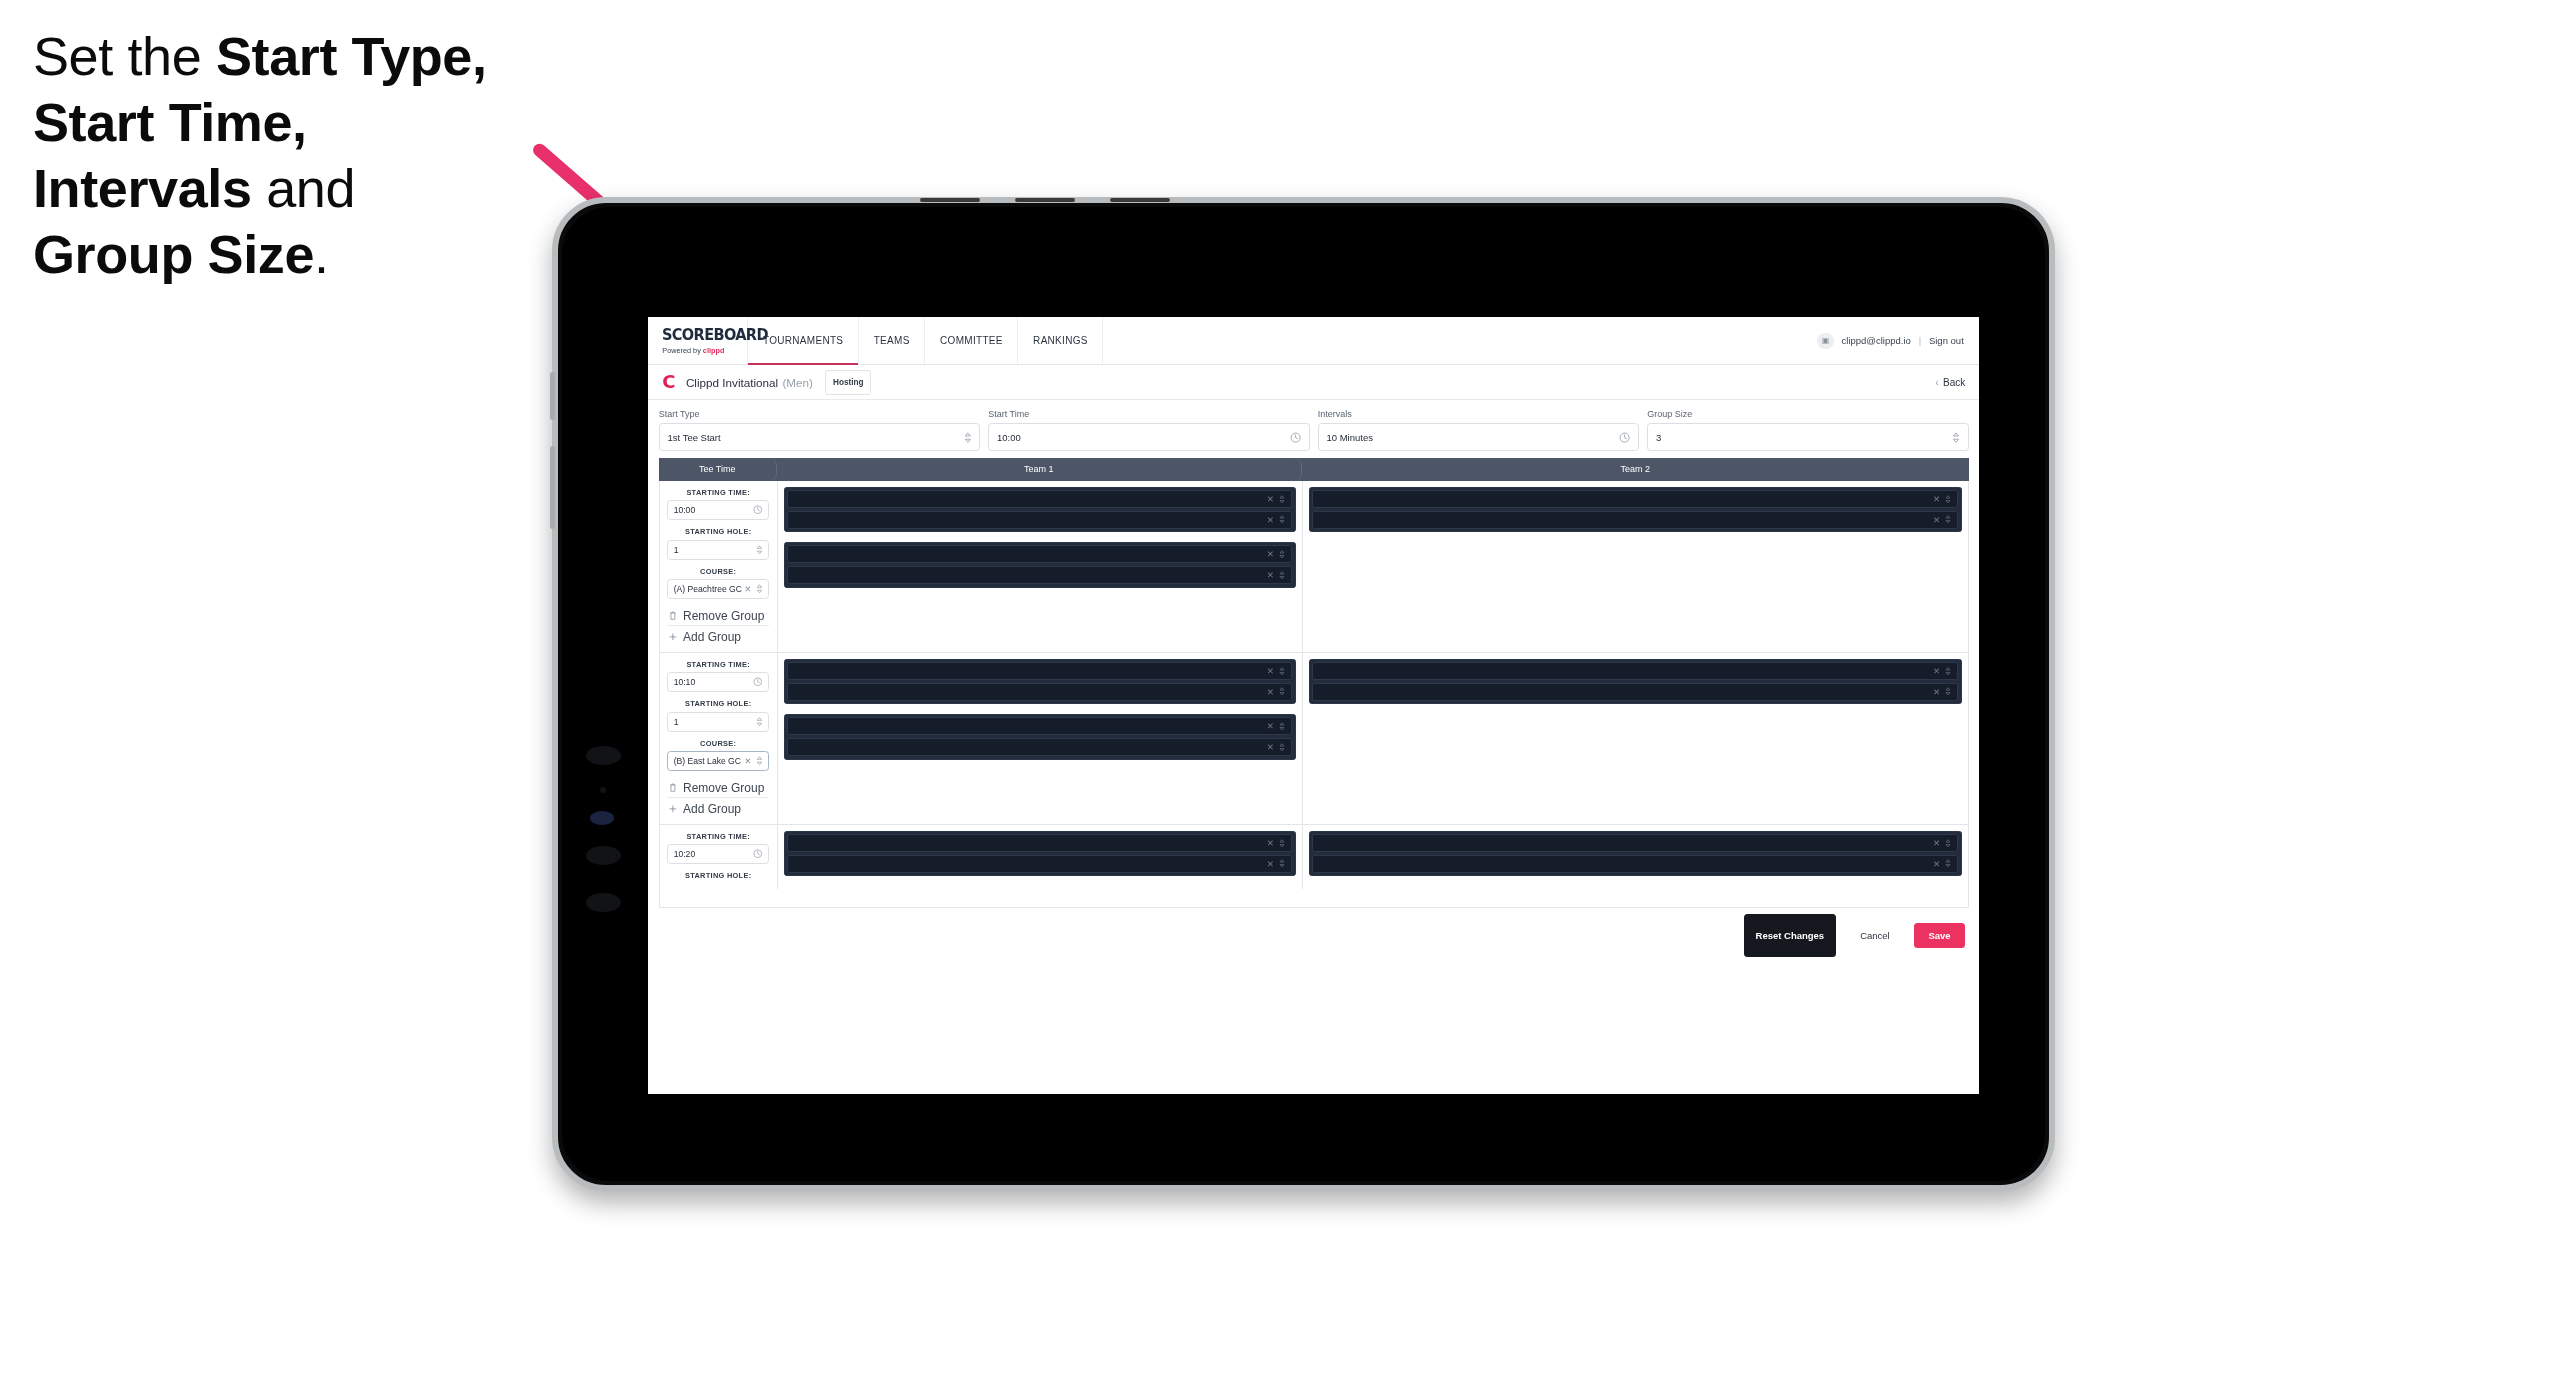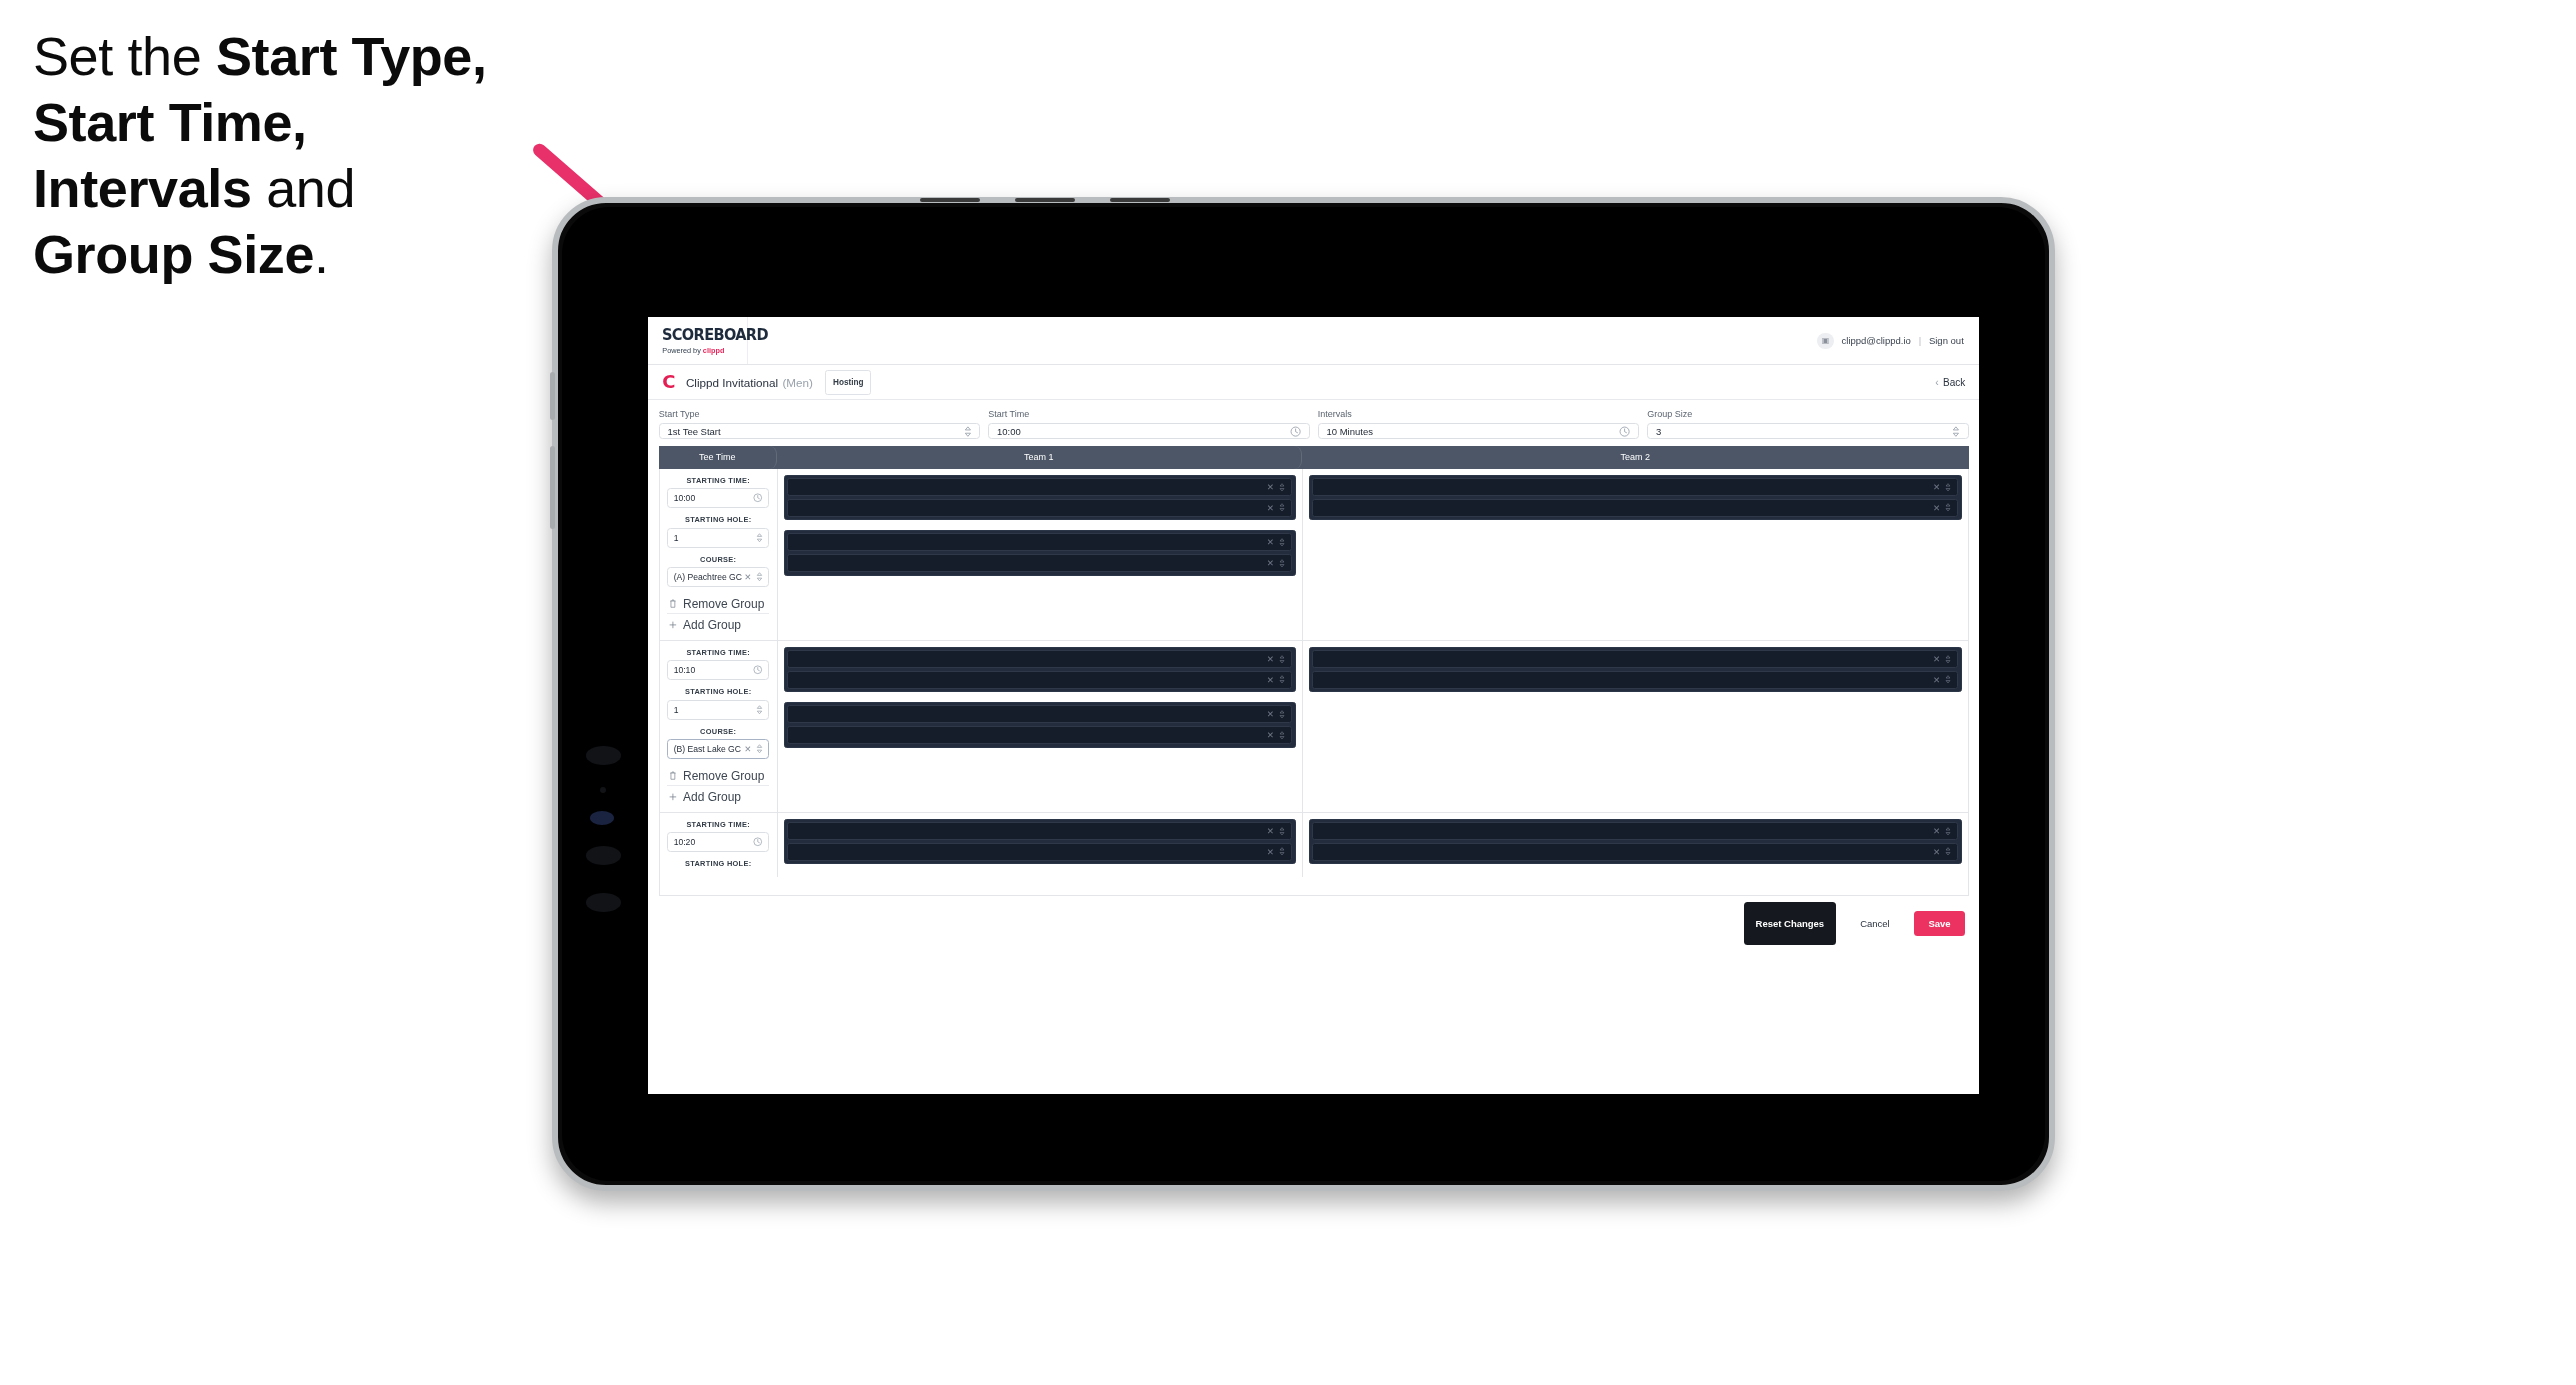--- a/index.html
+++ b/index.html
@@ -189,21 +189,21 @@
     gap: 7.8px;
     background: #fff;
   }
   .field { flex: 1; }
   .field-label {
     font-size: 9px;
     color: #5b6470;
     margin-bottom: 4.3px;
   }
   .field-input {
-    height: 16px;
+    height: 28px;
     border: 0.9px solid #dcdfe4;
     border-radius: 3.5px;
     display: flex; align-items: center;
     padding: 0 7.8px;
     font-size: 9.5px;
     color: #1f2733;
     background: #fff;
     position: relative;
     cursor: pointer;
   }
@@ -357,20 +357,26 @@
     <div class="cam-dot" style="left:28px; top:604px; width:24px; height:14px; background:#1a2340;"></div>
     <div class="cam-dot" style="left:24px; top:639px; width:35px; height:19px;"></div>
     <div class="cam-dot" style="left:24px; top:686px; width:35px; height:19px;"></div>
 
     <div class="screen">
 
       <div class="navbar">
         <div class="brand">
           <div class="brand-top">SCOREBOARD</div>
           <div class="brand-sub"><span>Powered by </span><i>clippd</i></div>
+        </div>
+        <div class="navitems">
+          <div class="navitem active">TOURNAMENTS</div>
+          <div class="navitem">TEAMS</div>
+          <div class="navitem">COMMITTEE</div>
+          <div class="navitem">RANKINGS</div>
         </div>
         <div class="nav-right">
           <div class="avatar">▣</div>
           <span>clippd@clippd.io</span>
           <span class="nav-sep">|</span>
           <span class="signout">Sign out</span>
         </div>
       </div>
 
       <div class="titlebar">

